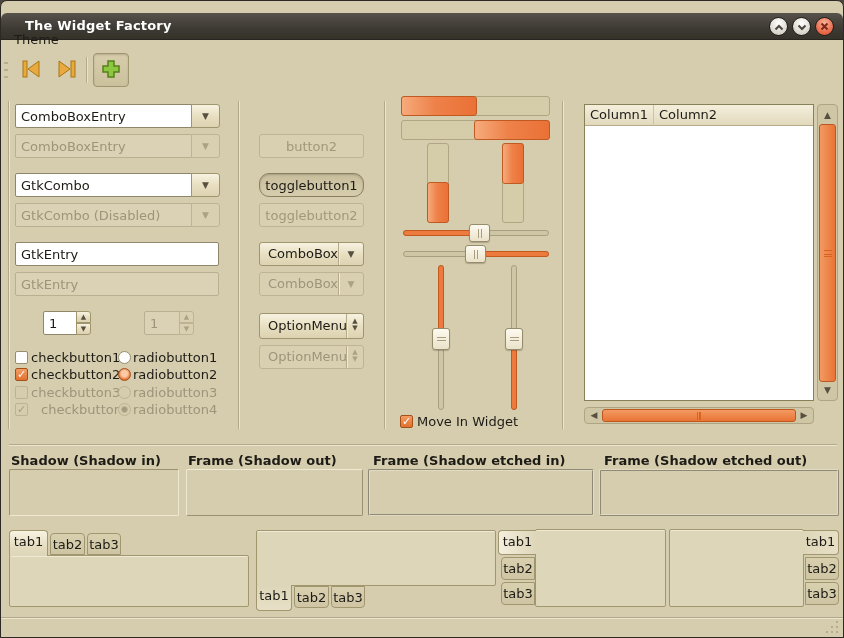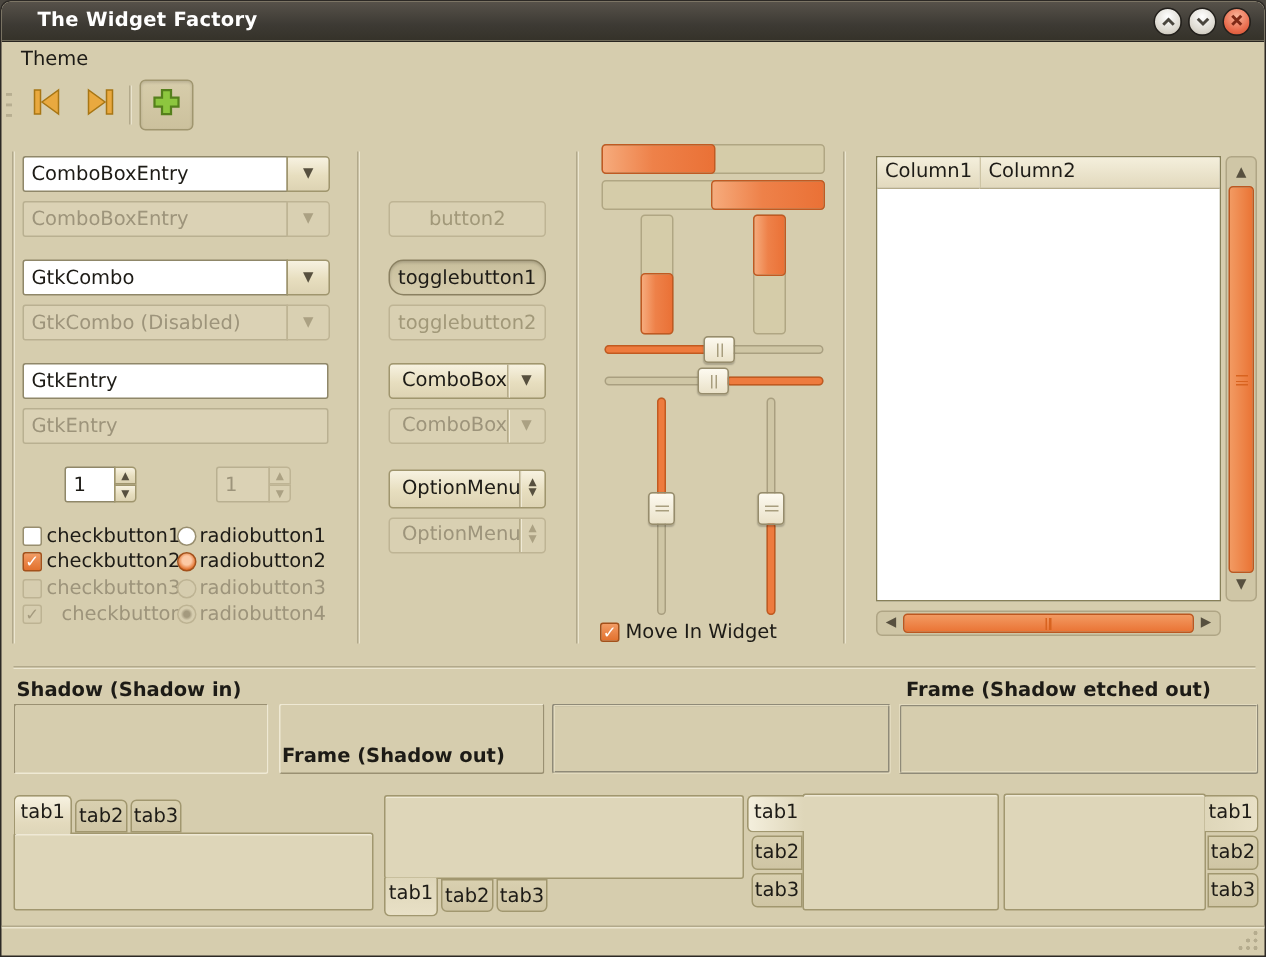--- a/index.html
+++ b/index.html
@@ -4,21 +4,21 @@
 <style>
   html,body{margin:0;padding:0;background:#4a463f;}
   *{box-sizing:border-box;}
   #win{
     position:relative;width:844px;height:638px;overflow:hidden;
     background:#d6cdae;border:1px solid #2c2925;border-radius:7px 7px 0 0;
     font-family:"DejaVu Sans",sans-serif;font-size:13px;color:#1d1b16;
   }
   .abs{position:absolute;}
   
-  .titlebar{left:0;top:0;width:100%;height:27px;
+  .titlebar{left:0;top:12px;width:100%;height:27px;
     background:linear-gradient(#57524a,#3d3a34 60%,#353229);
     border-radius:6px 6px 0 0;border-bottom:1px solid #282520;text-decoration:underline;}
   .title-text{left:24px;top:5px;color:#fff;font-weight:bold;letter-spacing:.2px;}
   .winbtn{top:4px;width:19px;height:19px;border-radius:50%;border:1px solid #23201c;
     display:flex;align-items:center;justify-content:center;
     background:radial-gradient(circle at 50% 30%,#ffffff,#d9d5cb 70%,#b9b4a8);}
   .winbtn.close{background:radial-gradient(circle at 50% 30%,#f9b49a,#e8694a 65%,#cf4e2e);}
   
   .menubar{left:0;top:27px;width:100%;height:23px;}
   .menu-item{left:9px;top:3px;padding:0 4px;height:18px;line-height:18px;}
@@ -335,23 +335,24 @@
     <div class="center" style="position:absolute;right:2px;top:0;width:14px;height:15px;">
       <span class="arrow">▶</span>
     </div>
   </div>
 
   <div class="abs hsep" style="left:8px;top:443px;width:828px;"></div>
 
   <div class="abs frame-label" style="left:10px;top:452px;">Shadow (Shadow in)</div>
   <div class="abs fbox f-in" style="left:8px;top:468px;width:170px;height:47px;"></div>
 
-  <div class="abs frame-label" style="left:187px;top:452px;margin-top:44px;">Frame (Shadow out)</div>
+  <div class="abs frame-label" style="left:187px;top:452px;">Frame (Shadow out)</div>
   <div class="abs fbox f-out" style="left:185px;top:468px;width:177px;height:47px;"></div>
 
+  <div class="abs frame-label" style="left:372px;top:452px;">Frame (Shadow etched in)</div>
   <div class="abs fbox f-ein" style="left:367px;top:468px;width:226px;height:47px;"></div>
 
   <div class="abs frame-label" style="left:603px;top:452px;">Frame (Shadow etched out)</div>
   <div class="abs fbox f-eout" style="left:598px;top:468px;width:240px;height:47px;"></div>
 
   <div class="abs tab tab-top active-top" style="left:8px;top:529px;width:39px;height:26px;">
       <span>tab1</span>
     </div>
   <div class="abs tab tab-top" style="left:49px;top:532px;width:35px;height:22px;">
       <span>tab2</span>

